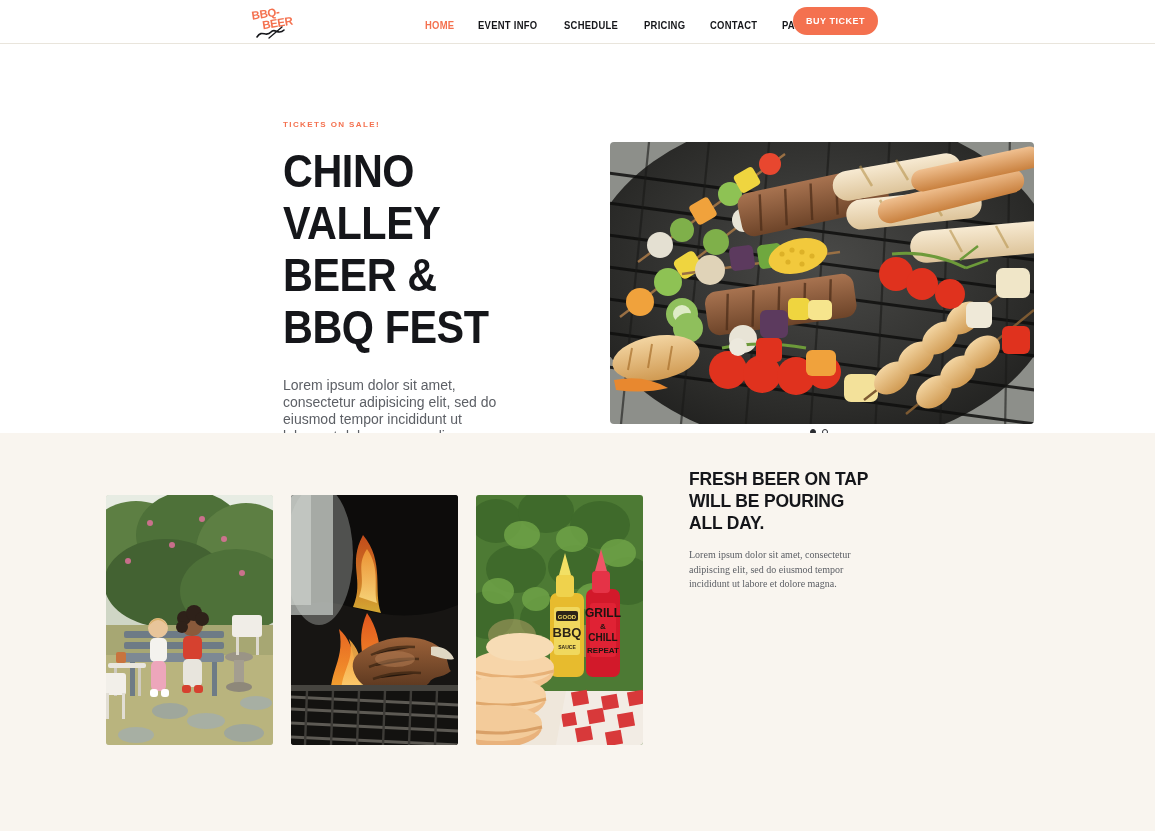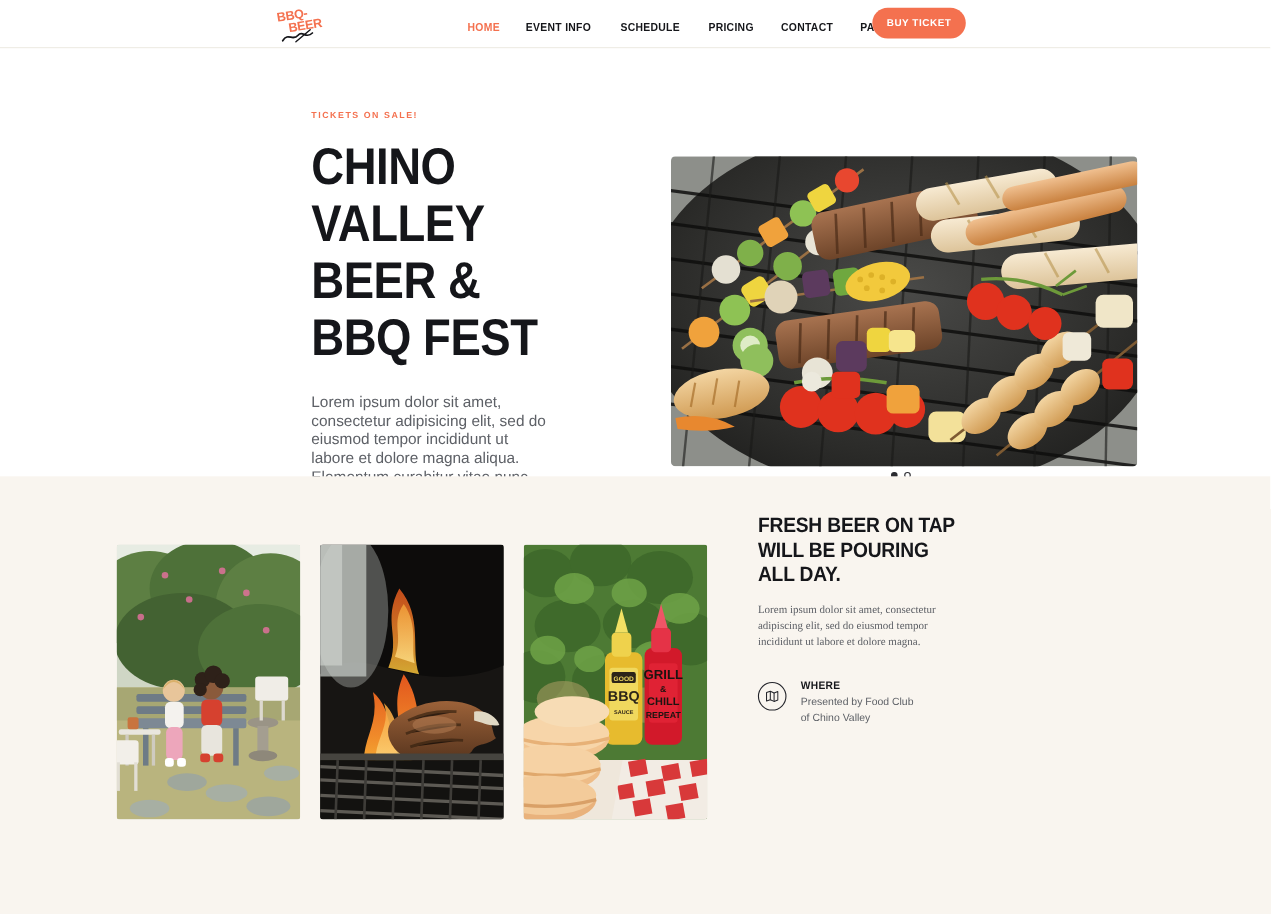--- a/index.html
+++ b/index.html
@@ -89,21 +89,21 @@
 
   
   .hero {
     position: relative;
     height: 389px;
     background: #ffffff;
   }
   .hero-left {
     position: absolute;
     left: 283px;
-    top: 56px;
+    top: 76px;
     width: 250px;
   }
   .eyebrow {
     font-size: 8px;
     font-weight: bold;
     letter-spacing: 1.4px;
     color: #f4714f;
     text-transform: uppercase;
     margin-bottom: 16px;
   }
@@ -699,31 +699,17 @@
     </div>
 
   </div>
 
   <div class="info-right">
     <h2 class="info-title">FRESH BEER ON TAP WILL BE POURING ALL DAY.</h2>
     <p class="info-para">Lorem ipsum dolor sit amet, consectetur adipiscing elit, sed do eiusmod tempor incididunt ut labore et dolore magna.</p>
 
     <div class="meta-list">
 
-      <div class="meta-item">
-        <span class="meta-icon">
-          <svg width="12" height="12" viewBox="0 0 14 14">
-            <path d="M1 3 L5 1.6 L9 3.4 L13 2 V11 L9 12.4 L5 10.6 L1 12 Z" fill="none" stroke="#23242a" stroke-width="1.1" stroke-linejoin="round"></path>
-            <line x1="5" y1="1.6" x2="5" y2="10.6" stroke="#23242a" stroke-width="1.1"></line>
-            <line x1="9" y1="3.4" x2="9" y2="12.4" stroke="#23242a" stroke-width="1.1"></line>
-          </svg>
-        </span>
-        <span>
-          <span class="meta-label" style="display:block">WHERE</span>
-          <span class="meta-line" style="display:block">Presented by Food Club</span>
-          <span class="meta-line" style="display:block">of Chino Valley</span>
-        </span>
-      </div>
 
 
     </div>
   </div>
 </section>
 
 </body></html>

